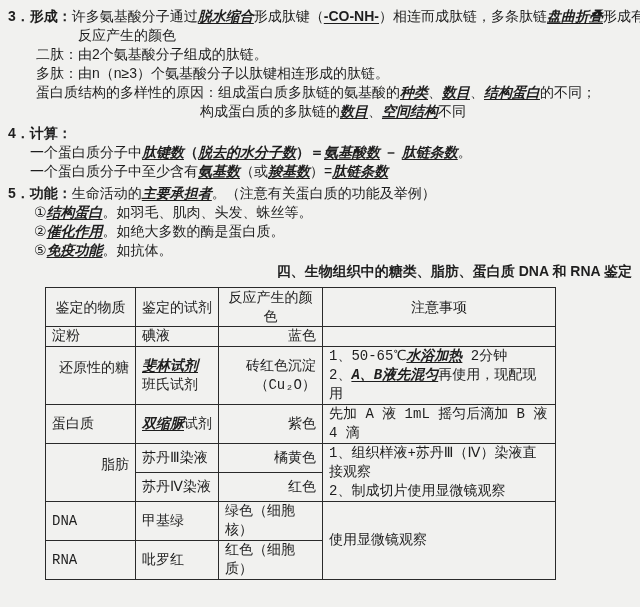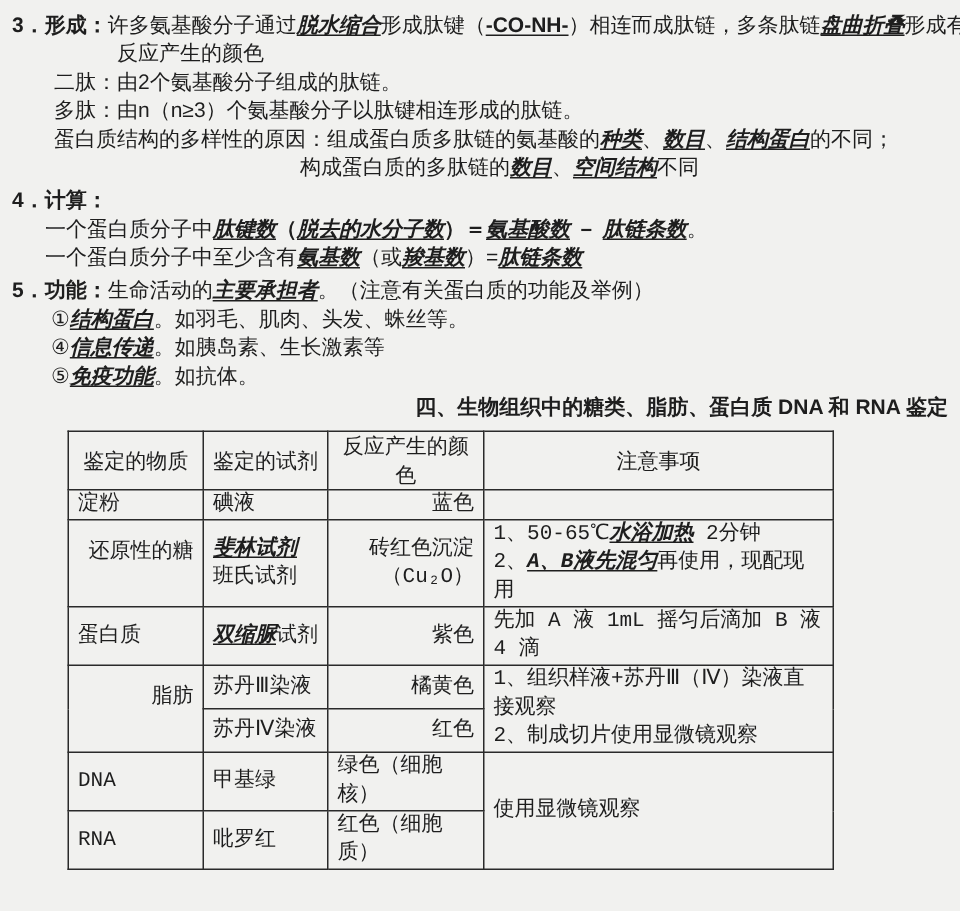--- a/index.html
+++ b/index.html
@@ -48,21 +48,21 @@
   <div class="line ml28"><span>多肽：由n（n≥3）个氨基酸分子以肽键相连形成的肽链。</span></div>
   <div class="line ml28"><span>蛋白质结构的多样性的原因：组成蛋白质多肽链的氨基酸的</span><span class="s-biu">种类</span><span>、</span><span class="s-biu">数目</span><span>、</span><span class="s-biu">结构蛋白</span><span>的不同；</span></div>
   <div class="line ml192"><span>构成蛋白质的多肽链的</span><span class="s-biu">数目</span><span>、</span><span class="s-biu">空间结构</span><span>不同</span></div>
 
   <div class="line mt3"><span class="s-b">4．计算：</span></div>
   <div class="line ml22"><span>一个蛋白质分子中</span><span class="s-biu">肽键数</span><span class="s-b">（</span><span class="s-biu">脱去的水分子数</span><span class="s-b">）＝</span><span class="s-biu">氨基酸数</span><span class="s-b"> － </span><span class="s-biu">肽链条数</span><span>。</span></div>
   <div class="line ml22"><span>一个蛋白质分子中至少含有</span><span class="s-biu">氨基数</span><span>（或</span><span class="s-biu">羧基数</span><span>）=</span><span class="s-biu">肽链条数</span></div>
 
   <div class="line mt3"><span class="s-b">5．功能：</span><span>生命活动的</span><span class="s-biu">主要承担者</span><span>。（注意有关蛋白质的功能及举例）</span></div>
   <div class="item ml26"><span>①</span><span class="s-biu">结构蛋白</span><span>。如羽毛、肌肉、头发、蛛丝等。</span></div>
-  <div class="item ml26"><span>④</span><span class="s-biu">信息传递</span><span>。如胰岛素、生长激素等</span></div>
+  <div class="item ml26"><span>②</span><span class="s-biu">催化作用</span><span>。如绝大多数的酶是蛋白质。</span></div>
   <div class="item ml26"><span>⑤</span><span class="s-biu">免疫功能</span><span>。如抗体。</span></div>
 
   <div class="line mt2"><span class="s-b">四、生物组织中的糖类、脂肪、蛋白质 DNA 和 RNA 鉴定</span></div>
 
   <table>
     <colgroup>
       <col style="width:90px">
         <col style="width:83px">
         <col style="width:104px">
         <col style="width:233px">

